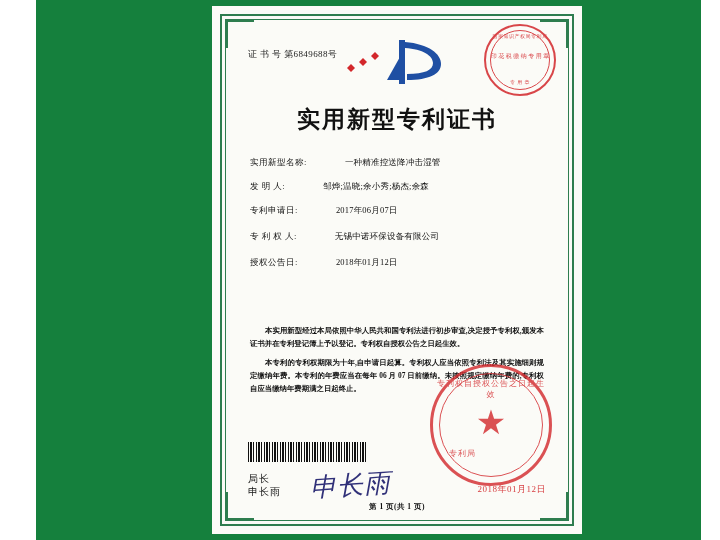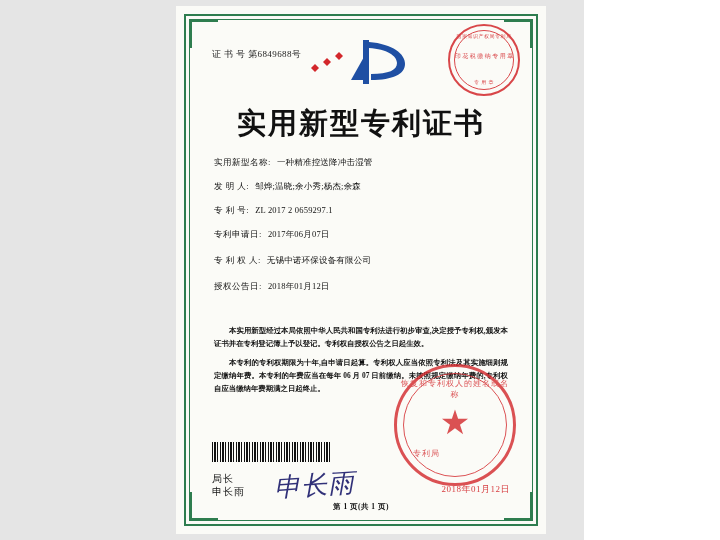--- a/index.html
+++ b/index.html
@@ -8,23 +8,24 @@
     background: #ffffff;
   }
   body {
     width: 720px;
     height: 540px;
     overflow: hidden;
     font-family: "Liberation Serif", "DejaVu Serif", serif;
   }
   #page {
     position: relative;
-    width: 584px;
+    width: 665px;
     height: 540px;
-    background: #e5e5e5;
+    background: #15803d;
+    margin-left: 36px;
   }
   
   .sheet {
     position: absolute;
     left: 176px;
     top: 6px;
     width: 370px;
     height: 528px;
     background: #fbfbf7;
     overflow: hidden;
@@ -121,41 +122,42 @@
     height: 56px;
   }
 
   
   .title {
     position: absolute;
     left: 0;
     top: 98px;
     width: 100%;
     text-align: center;
-    font-size: 29px;
+    font-size: 23px;
     font-weight: bold;
     letter-spacing: 2px;
     color: #111;
     font-family: "DejaVu Serif", "Liberation Serif", serif;
   }
 
   
   .fields {
     position: absolute;
     left: 38px;
     top: 150px;
     width: 296px;
   }
   .field {
     display: flex;
     align-items: baseline;
     margin-bottom: 12px;
     font-size: 8.5px;
     color: #111;
     line-height: 12px;
+    gap: 32px;
   }
   .field .label {
     white-space: nowrap;
     letter-spacing: 0.5px;
   }
   .field .value {
     margin-left: 6px;
     letter-spacing: 0.2px;
   }
   .field.spaced { margin-bottom: 14px; }
@@ -326,24 +328,20 @@
 
     <div class="fields">
       <div class="field">
         <span class="label">实用新型名称:</span>
         <span class="value">一种精准控送降冲击湿管</span>
       </div>
       <div class="field">
         <span class="label">发 明 人:</span>
         <span class="value">邹烨;温晓;余小秀;杨杰;余森</span>
       </div>
-      <div class="field">
-        <span class="label">专 利 号:</span>
-        <span class="value">ZL 2017 2 0659297.1</span>
-      </div>
       <div class="field spaced">
         <span class="label">专利申请日:</span>
         <span class="value">2017年06月07日</span>
       </div>
       <div class="field spaced">
         <span class="label">专 利 权 人:</span>
         <span class="value">无锡中诺环保设备有限公司</span>
       </div>
       <div class="field">
         <span class="label">授权公告日:</span>
@@ -359,21 +357,21 @@
     <div class="barcode"></div>
 
     <div class="sig-block">
       <div>局长</div>
       <div>申长雨</div>
     </div>
     <div class="sig-script">申长雨</div>
 
     <div class="big-seal">
       <div class="inner-ring"></div>
-      <div class="arc">恢复和专利权人的姓名或名称</div>
+      <div class="arc">专利权自授权公告之日起生效</div>
       <div class="star">★</div>
       <div class="arc2">专利局</div>
     </div>
     <div class="seal-date">2018年01月12日</div>
 
     <div class="footer">第 1 页(共 1 页)</div>
   </div>
 </div>
 
 </body></html>

